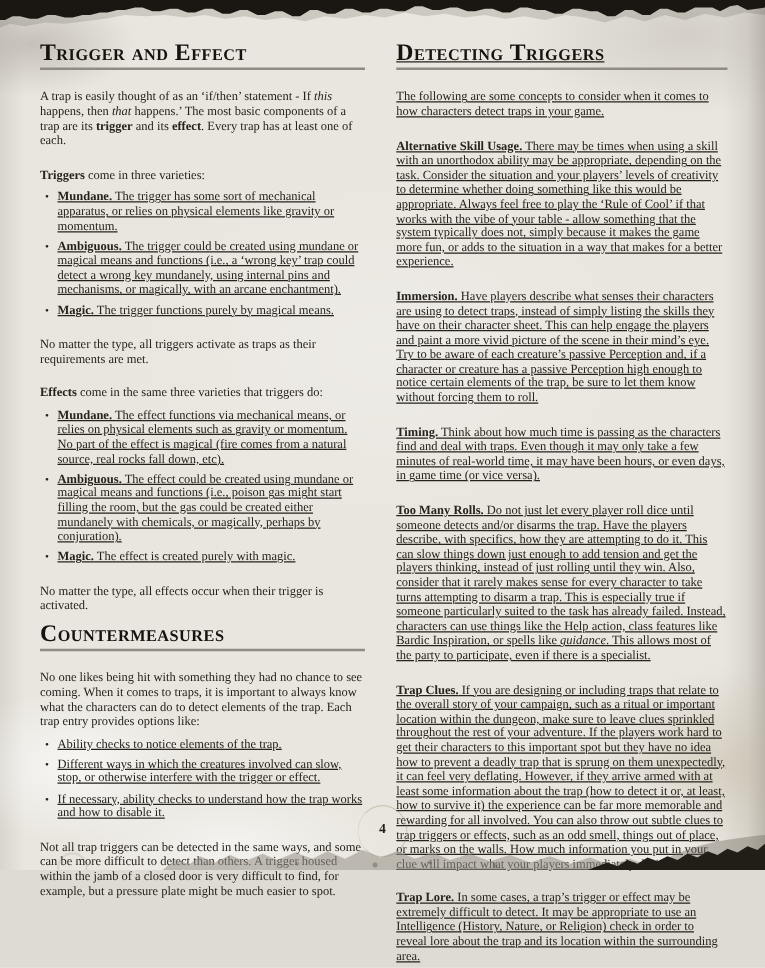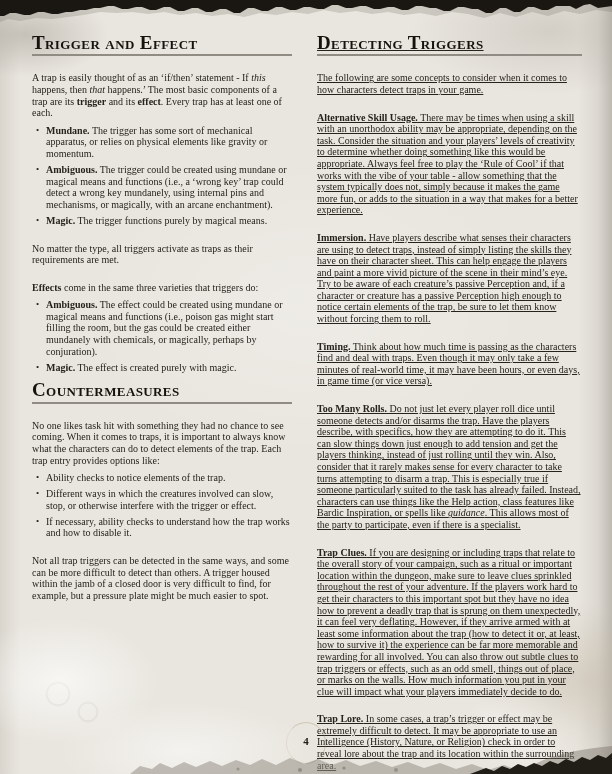--- a/index.html
+++ b/index.html
@@ -4,21 +4,21 @@
 <style>
   html, body { margin: 0; padding: 0; }
   body {
     width: 612px; height: 774px;
     font-family: "Liberation Serif", "DejaVu Serif", serif;
     background: #dedbd3;
     overflow: hidden;
   }
   .page {
     position: relative;
-    width: 612px; height: 774px;
+    width: 612px; height: 696px;
     color: #26221c;
     background:
       radial-gradient(ellipse 120px 60px at 25px 35px, rgba(140,133,122,.38), rgba(140,133,122,0) 70%),
       radial-gradient(ellipse 200px 90px at 90% 4%, rgba(146,139,128,.25), rgba(146,139,128,0) 70%),
       radial-gradient(ellipse 140px 90px at 10% 88%, rgba(255,255,255,.65), rgba(255,255,255,0) 70%),
       radial-gradient(ellipse 180px 70px at 30% 97%, rgba(255,255,255,.5), rgba(255,255,255,0) 70%),
       radial-gradient(ellipse 160px 110px at 96% 88%, rgba(190,178,158,.45), rgba(190,178,158,0) 72%),
       radial-gradient(ellipse 90px 60px at 86% 94%, rgba(255,255,255,.55), rgba(255,255,255,0) 70%),
       radial-gradient(ellipse 300px 200px at 50% 40%, rgba(255,255,255,.22), rgba(255,255,255,0) 75%),
       radial-gradient(circle 14px at 58px 694px, rgba(160,150,132,0) 10px, rgba(160,150,132,.28) 11px, rgba(160,150,132,0) 13px),
@@ -58,20 +58,21 @@
     font-size: 10px;
     line-height: 11.6px;
   }
   ul { margin: 0 0 6px; padding: 0; list-style: none; }
   li {
     position: relative;
     padding-left: 14px;
     margin-bottom: 4.5px;
     font-size: 10px;
     line-height: 11.6px;
+    text-decoration: underline;
   }
   li::before {
     content: "\2022";
     position: absolute;
     left: 4px; top: 0;
     font-size: 9px;
     color: #26221c;
   }
   .b { font-weight: 700; }
   .i { font-style: italic; }
@@ -108,33 +109,36 @@
 
   <svg class="edge edge-top" width="612" height="30" viewBox="0 0 612 30">
     <path fill="rgba(90,84,74,0.20)" d="M0,0 H612 V12 L596,10 580,14 564,11 548,16 532,12 516,17 500,13 484,18 468,14 452,12 436,16 420,13 404,15 388,12 372,14 356,11 340,13 324,10 308,14 292,12 276,15 260,13 244,17 228,14 212,16 196,13 180,15 164,12 148,14 132,12 116,13 100,12 84,15 68,17 52,19 36,18 20,21 8,19 0,22 Z"></path>
     <path fill="#1a1712" d="M0,0 H612 V6 L598,8 590,4 584,5 576,9 570,6 556,6 548,10 542,10 534,7 528,7 520,12 514,12 506,8 500,8 492,13 486,13 478,9 472,9 464,7 458,7 450,11 444,11 436,8 430,8 422,6 416,6 408,10 402,10 394,7 388,7 380,9 374,9 366,6 360,6 352,8 346,8 338,5 332,5 324,9 318,9 310,7 304,7 296,10 290,10 282,7 276,7 268,11 262,11 254,8 248,8 240,13 234,13 226,9 220,9 212,12 206,12 198,8 192,8 184,11 178,11 170,7 164,7 156,10 150,10 142,7 136,7 128,9 122,9 114,6 108,6 100,8 94,8 86,10 80,10 72,12 66,12 58,14 52,14 44,12 38,12 30,15 24,15 16,13 10,13 4,16 0,16 Z"></path>
   </svg>
 
   <main class="content">
     <section class="col">
         <h2><span>Trigger and Effect</span></h2>
         <p><span>A trap is easily thought of as an ‘if/then’ statement - If </span><span class="i">this</span><span> happens, then </span><span class="i">that</span><span> happens.’ The most basic components of a trap are its </span><span class="b">trigger</span><span> and its </span><span class="b">effect</span><span>. Every trap has at least one of each.</span></p>
+        <p><span class="b">Triggers</span><span> come in three varieties:</span></p>
         <ul>
           <li><span class="b">Mundane.</span><span> The trigger has some sort of mechanical apparatus, or relies on physical elements like gravity or momentum.</span></li>
           <li><span class="b">Ambiguous.</span><span> The trigger could be created using mundane or magical means and functions (i.e., a ‘wrong key’ trap could detect a wrong key mundanely, using internal pins and mechanisms, or magically, with an arcane enchantment).</span></li>
           <li><span class="b">Magic.</span><span> The trigger functions purely by magical means.</span></li>
         </ul>
         <p><span>No matter the type, all triggers activate as traps as their requirements are met.</span></p>
         <p><span class="b">Effects</span><span> come in the same three varieties that triggers do:</span></p>
         <ul>
+          <li><span class="b">Mundane.</span><span> The effect functions via mechanical means, or relies on physical elements such as gravity or momentum. No part of the effect is magical (fire comes from a natural source, real rocks fall down, etc).</span></li>
           <li><span class="b">Ambiguous.</span><span> The effect could be created using mundane or magical means and functions (i.e., poison gas might start filling the room, but the gas could be created either mundanely with chemicals, or magically, perhaps by conjuration).</span></li>
           <li><span class="b">Magic.</span><span> The effect is created purely with magic.</span></li>
         </ul>
+        <p><span>No matter the type, all effects occur when their trigger is activated.</span></p>
         <h2><span>Countermeasures</span></h2>
-        <p><span>No one likes task hit with something they had no chance to see coming. When it comes to traps, it is important to always know what the characters can do to detect elements of the trap. Each trap entry provides options like:</span></p>
+        <p><span>No one likes being hit with something they had no chance to see coming. When it comes to traps, it is important to always know what the characters can do to detect elements of the trap. Each trap entry provides options like:</span></p>
         <ul>
           <li><span>Ability checks to notice elements of the trap.</span></li>
           <li><span>Different ways in which the creatures involved can slow, stop, or otherwise interfere with the trigger or effect.</span></li>
           <li><span>If necessary, ability checks to understand how the trap works and how to disable it.</span></li>
         </ul>
         <p><span>Not all trap triggers can be detected in the same ways, and some can be more difficult to detect than others. A trigger housed within the jamb of a closed door is very difficult to find, for example, but a pressure plate might be much easier to spot.</span></p>
       </section>
     <section class="col">
         <h2><span>Detecting Triggers</span></h2>
         <p><span>The following are some concepts to consider when it comes to how characters detect traps in your game.</span></p>

